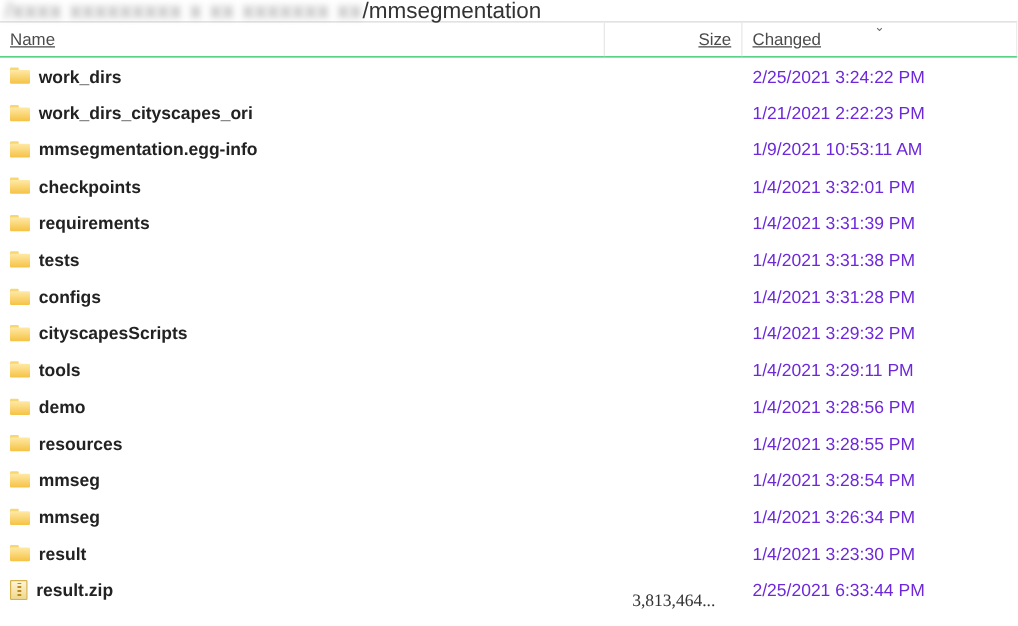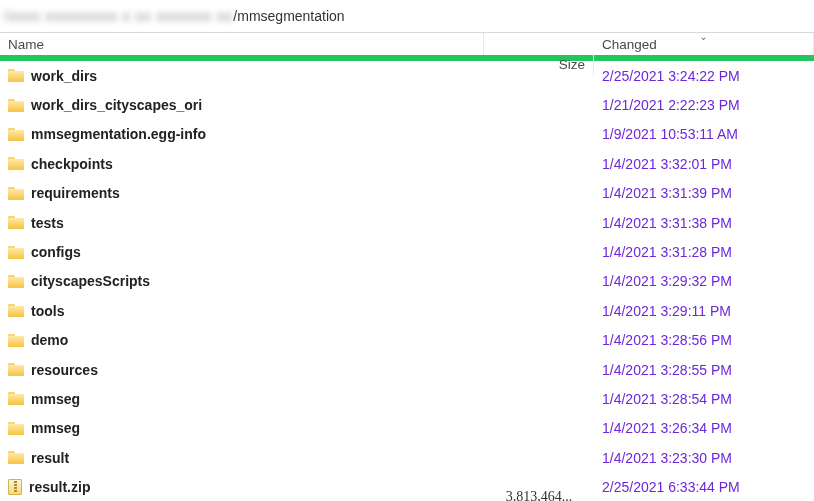--- a/index.html
+++ b/index.html
@@ -6,47 +6,48 @@
     body {
       font-family: "Segoe UI", Tahoma, sans-serif;
       font-size: 14px;
       color: #222;
       background: #fff;
       width: 814px;
       height: 501px;
       overflow: hidden;
     }
     .pathbar {
-      height: 33px;
+      height: 18px;
       border-bottom: 1px solid #d9d9d9;
       display: flex;
       align-items: center;
       padding: 0 4px;
-      font-size: 14px;
+      font-size: 18px;
       color: #333;
       position: relative;
     }
     .pathbar .blurred {
       display: inline-block;
       filter: blur(3px);
       color: #888;
       letter-spacing: 1px;
     }
     .listpane {
       height: calc(501px - 26px);
       overflow: hidden;
     }
     .header-row {
       display: flex;
       height: 28px;
-      border-bottom: 6px solid #22c55e;
+      border-bottom: 1px solid #22c55e;
       color: #4a4a4a;
       font-size: 13.5px;
-      align-items: flex-start;
+      align-items: flex-end;
       user-select: none;
+      text-decoration: underline;
     }
     .header-row .col {
       padding: 0 8px;
       height: 100%;
       display: flex;
       align-items: center;
       border-right: 1px solid #e8e8e8;
       position: relative;
     }
     .col-name { flex: 0 0 484px; }

